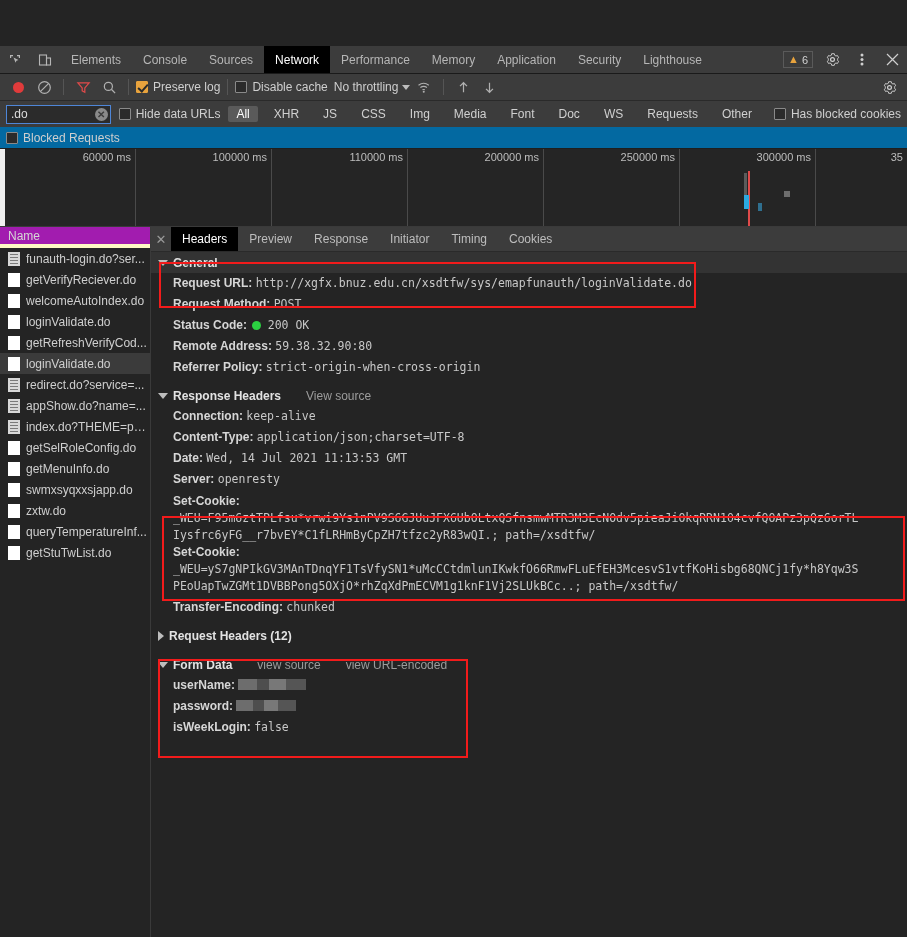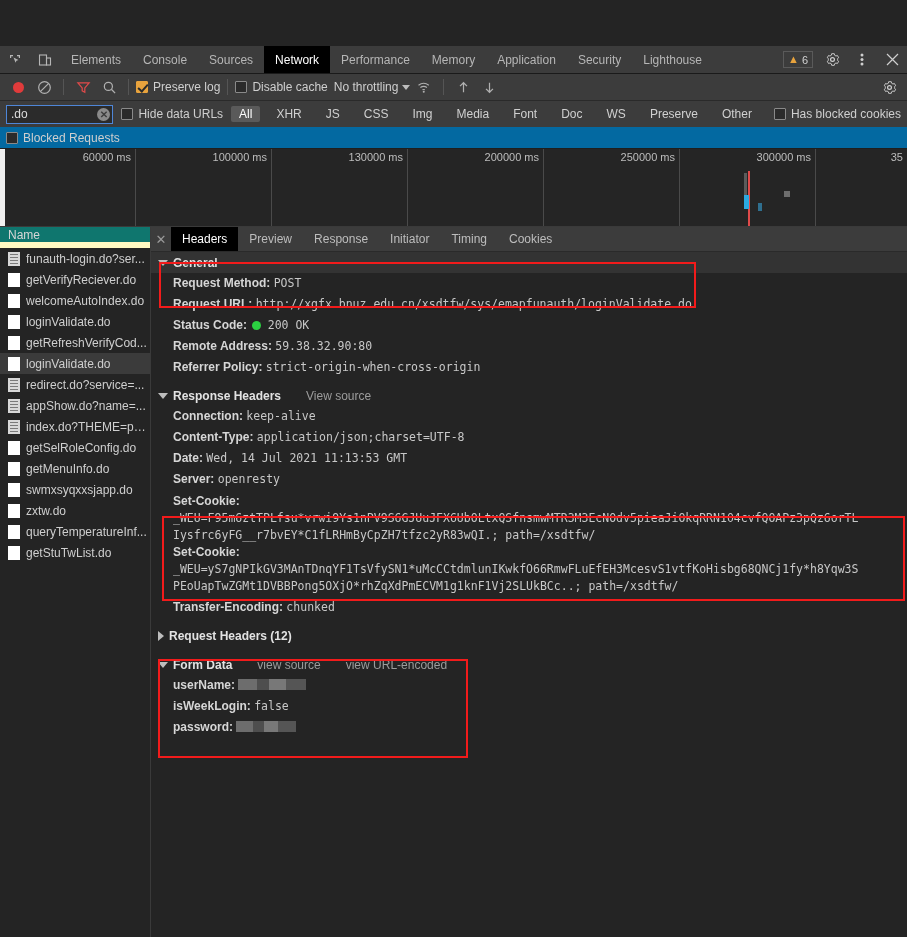--- a/index.html
+++ b/index.html
@@ -98,21 +98,21 @@
   .ov-left-edge { position:absolute; left:0; top:0; bottom:0; width:5px; background:#f0f0f0; }
   .ov-bar { position: absolute; }
 
   
   .main-split { flex: 1; display: flex; min-height: 0; }
   .req-list {
     width: 151px; flex: 0 0 151px; background: #242424; border-right: 1px solid #3a3a3a;
     display: flex; flex-direction: column; min-height: 0;
   }
   .req-head {
-    height: 21px; background: #0f766e; border-bottom: 6px solid #fef9c3;
+    height: 21px; background: #a21caf; border-bottom: 4px solid #fef9c3;
     display: flex; align-items: center; padding-left: 8px; color: #d6d6d6; font-size: 12px;
     flex: 0 0 21px;
   }
   .req-rows { flex: 1; overflow: hidden; }
   .req-row {
     height: 21px; display: flex; align-items: center; gap: 6px; padding-left: 8px;
     color: #cfcfcf; font-size: 12px; white-space: nowrap; cursor: pointer;
   }
   .req-row.selected { background: #3b3b3b; }
   .ficon { width: 12px; height: 14px; background: #fff; flex: 0 0 12px; display:block; position: relative; }
@@ -317,21 +317,21 @@
     </div>
     <div class="ftype active"><span>All</span></div>
     <div class="ftype"><span>XHR</span></div>
     <div class="ftype"><span>JS</span></div>
     <div class="ftype"><span>CSS</span></div>
     <div class="ftype"><span>Img</span></div>
     <div class="ftype"><span>Media</span></div>
     <div class="ftype"><span>Font</span></div>
     <div class="ftype"><span>Doc</span></div>
     <div class="ftype"><span>WS</span></div>
-    <div class="ftype"><span>Preserve</span></div>
+    <div class="ftype"><span>Requests</span></div>
     <div class="ftype"><span>Other</span></div>
     <div class="cbwrap" style="margin-left:6px;">
       <span class="cbox"></span>
       <span>Has blocked cookies</span>
     </div>
   </div>
 
   <div class="blocked-row">
     <div class="cbwrap">
       <span class="cbox"></span>
@@ -341,21 +341,21 @@
 
   <div class="overview">
     <div class="ov-left-edge"></div>
     <div class="ov-tick" style="left:0;width:136px;">
         <span>60000 ms</span>
       </div>
     <div class="ov-tick" style="left:136px;width:136px;">
         <span>100000 ms</span>
       </div>
     <div class="ov-tick" style="left:272px;width:136px;">
-        <span>130000 ms</span>
+        <span>110000 ms</span>
       </div>
     <div class="ov-tick" style="left:408px;width:136px;">
         <span>200000 ms</span>
       </div>
     <div class="ov-tick" style="left:544px;width:136px;">
         <span>250000 ms</span>
       </div>
     <div class="ov-tick" style="left:680px;width:136px;">
         <span>300000 ms</span>
       </div>
@@ -462,26 +462,26 @@
           </div>
       </div>
 
       <div class="headers-body">
 
         <div class="sec-head shaded">
           <span class="tri"></span>
           <span>General</span>
         </div>
         <div class="hrow">
+          <span class="hk">Request URL:</span>
+          <span class="hv">http://xgfx.bnuz.edu.cn/xsdtfw/sys/emapfunauth/loginValidate.do</span>
+        </div>
+        <div class="hrow">
           <span class="hk">Request Method:</span>
           <span class="hv">POST</span>
-        </div>
-        <div class="hrow">
-          <span class="hk">Request URL:</span>
-          <span class="hv">http://xgfx.bnuz.edu.cn/xsdtfw/sys/emapfunauth/loginValidate.do</span>
         </div>
         <div class="hrow">
           <span class="hk">Status Code:</span>
           <span class="statusdot"></span>
           <span class="hv">200 OK</span>
         </div>
         <div class="hrow">
           <span class="hk">Remote Address:</span>
           <span class="hv">59.38.32.90:80</span>
         </div>
@@ -540,26 +540,26 @@
           <span class="tri"></span>
           <span>Form Data</span>
           <span class="viewsrc">view source</span>
           <span class="viewsrc">view URL-encoded</span>
         </div>
         <div class="hrow">
           <span class="hk">userName:</span>
           <span class="redact" style="width:68px;"></span>
         </div>
         <div class="hrow">
+          <span class="hk">password:</span>
+          <span class="redact" style="width:60px;"></span>
+        </div>
+        <div class="hrow">
           <span class="hk">isWeekLogin:</span>
           <span class="hv">false</span>
-        </div>
-        <div class="hrow">
-          <span class="hk">password:</span>
-          <span class="redact" style="width:60px;"></span>
         </div>
 
       </div>
     </div>
   </div>
 
   <div class="statusbar">
     <div class="sb-cell">
       <span>15 / 107 requests</span>
     </div>

